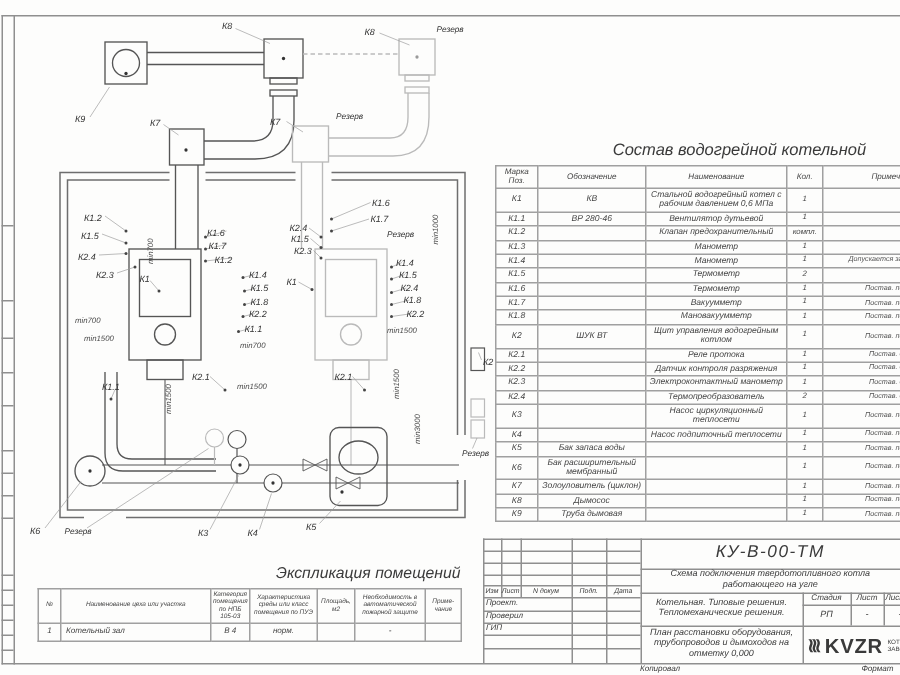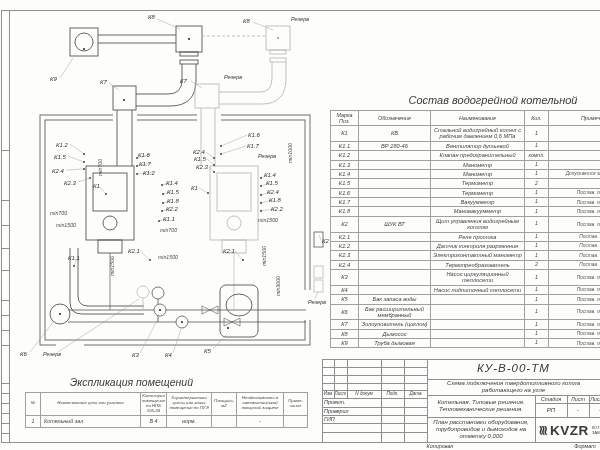--- a/index.html
+++ b/index.html
@@ -15,21 +15,21 @@
   .spec-title{font-size:11px;text-align:center;padding-left:12px;margin-bottom:4px;white-space:nowrap;}
   table{border-collapse:collapse;table-layout:fixed;}
   .spec table{width:314px;}
   .spec th,.spec td{border:1px solid #a0a0a0;font-weight:normal;font-size:5.7px;
     line-height:1.12;text-align:center;padding:1px 1px;color:#444;overflow:hidden;}
   .spec th{font-size:5.4px;}
   .spec td.note{font-size:4.8px;color:#555;}
   .spec td.qty{font-size:5.2px;}
   
   .room{position:absolute;left:25px;top:376px;width:282px;}
-  .room-title{font-size:10.5px;text-align:left;margin-left:45px;margin-bottom:4px;white-space:nowrap;}
+  .room-title{font-size:10.5px;text-align:right;margin-left:45px;margin-bottom:4px;white-space:nowrap;}
   .room table{width:282px;}
   .room th,.room td{border:1px solid #a0a0a0;font-weight:normal;font-size:4.3px;
     line-height:1.15;text-align:center;padding:1px;color:#444;overflow:hidden;}
   .room td{font-size:5.4px;height:9px;}
   .room td.name{text-align:left;padding-left:3px;}
   
   .tb{font-size:6px;}
   .docnum{font-size:11.5px;letter-spacing:1px;}
   .tiny{font-size:4.6px;}
   .small{font-size:5.4px;}

